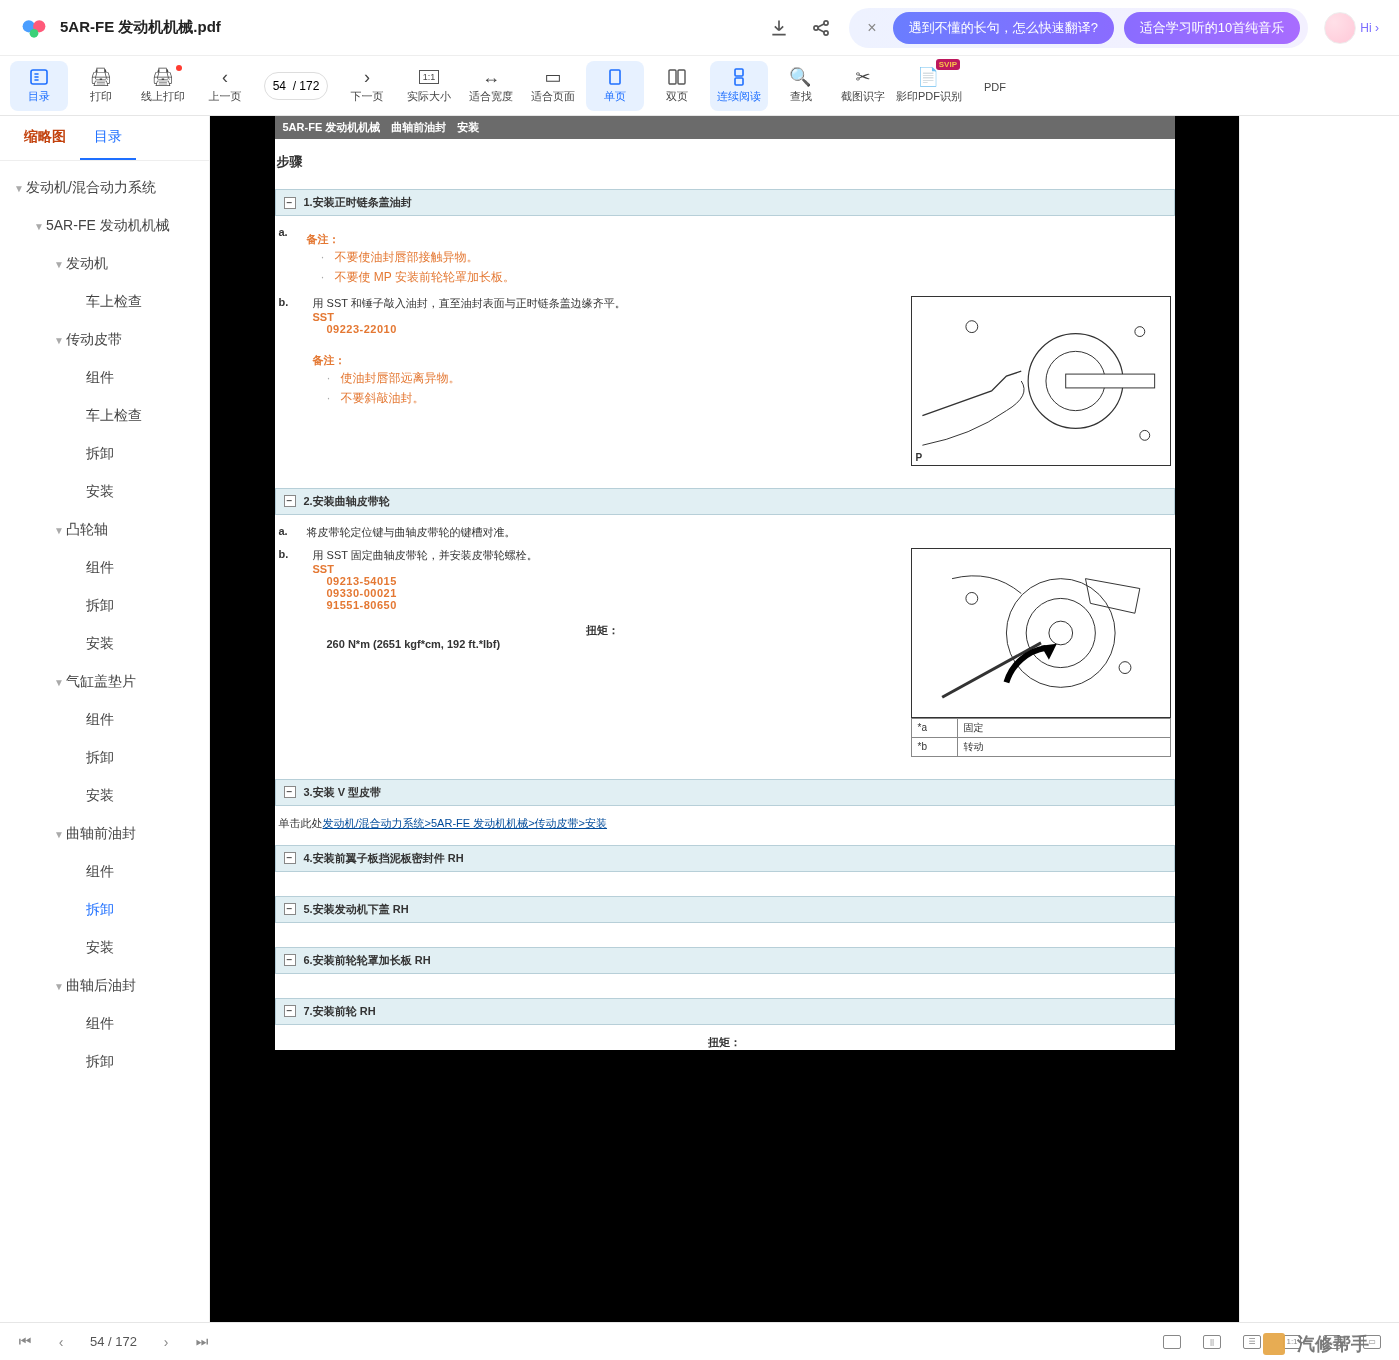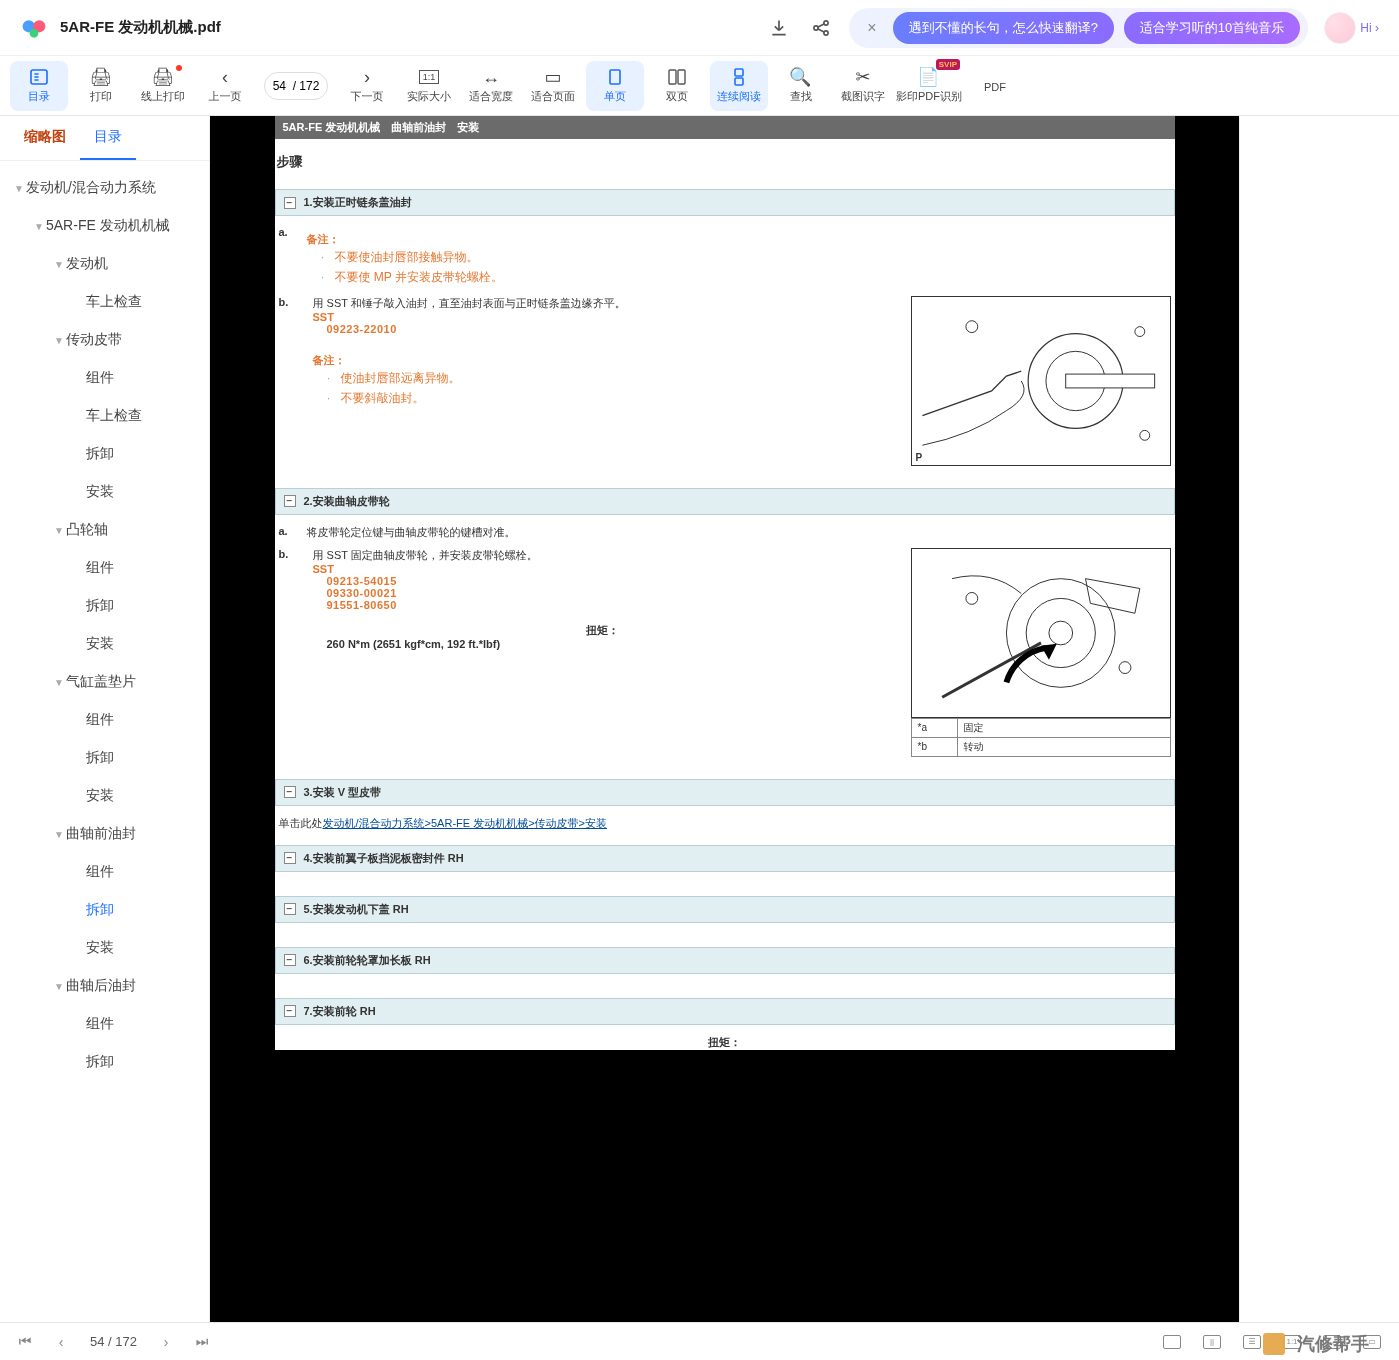--- a/index.html
+++ b/index.html
@@ -309,21 +309,21 @@
 
       <div class="step-bar">
         <span class="minus-box">−</span>
         <span>1.安装正时链条盖油封</span>
       </div>
       <div class="sub">
         <div class="sub-lbl">a.</div>
         <div class="sub-body">
           <div class="note-lbl">备注：</div>
           <div class="note-li">不要使油封唇部接触异物。</div>
-          <div class="note-li">不要使 MP 并安装皮带轮螺栓。</div>
+          <div class="note-li">不要使 MP 安装前轮轮罩加长板。</div>
         </div>
       </div>
       <div class="sub row-flex">
         <div class="sub-lbl">b.</div>
         <div class="row-text">
           <div>用 SST 和锤子敲入油封，直至油封表面与正时链条盖边缘齐平。</div>
           <div class="sst">SST</div>
           <div class="sst-code">09223-22010</div>
           <br>
           <div class="note-lbl">备注：</div>

